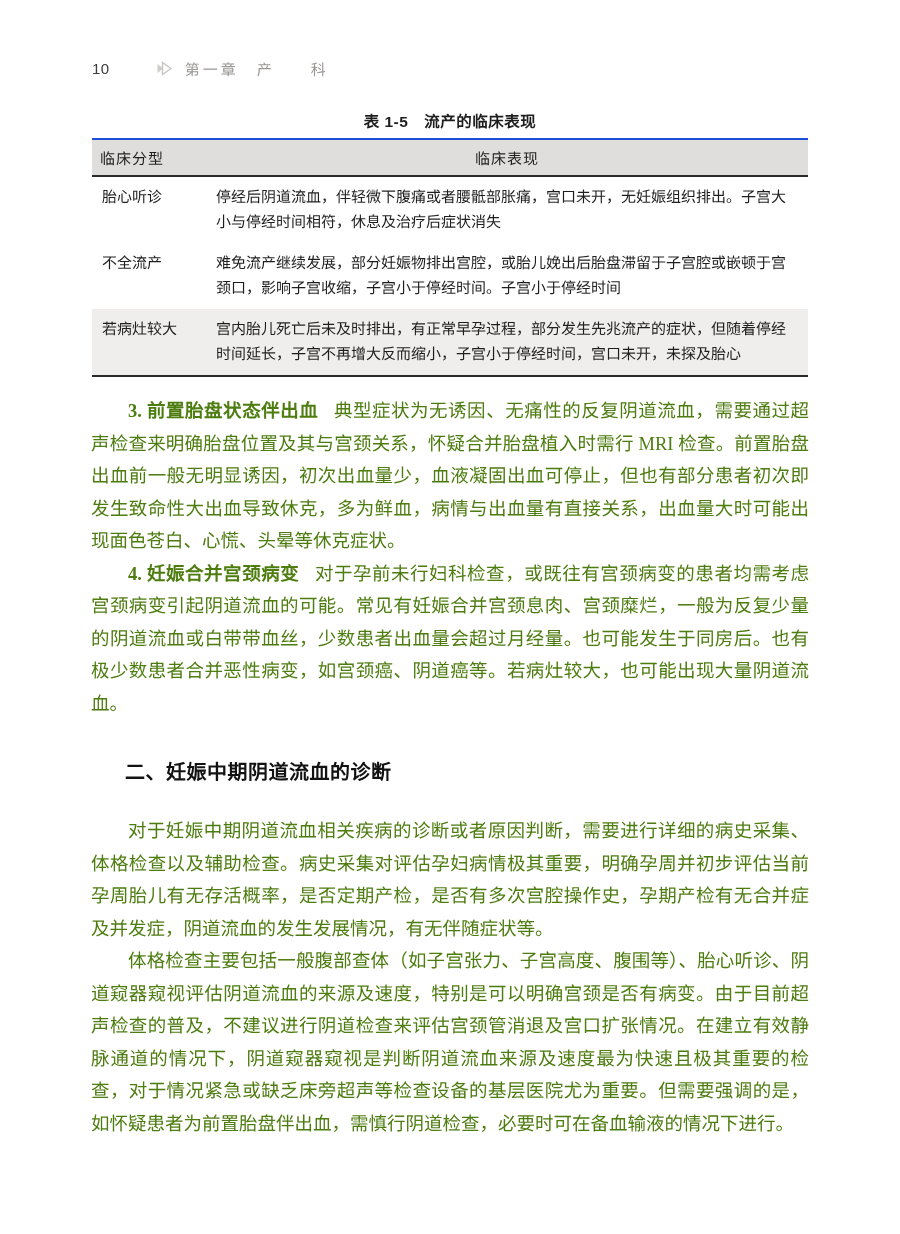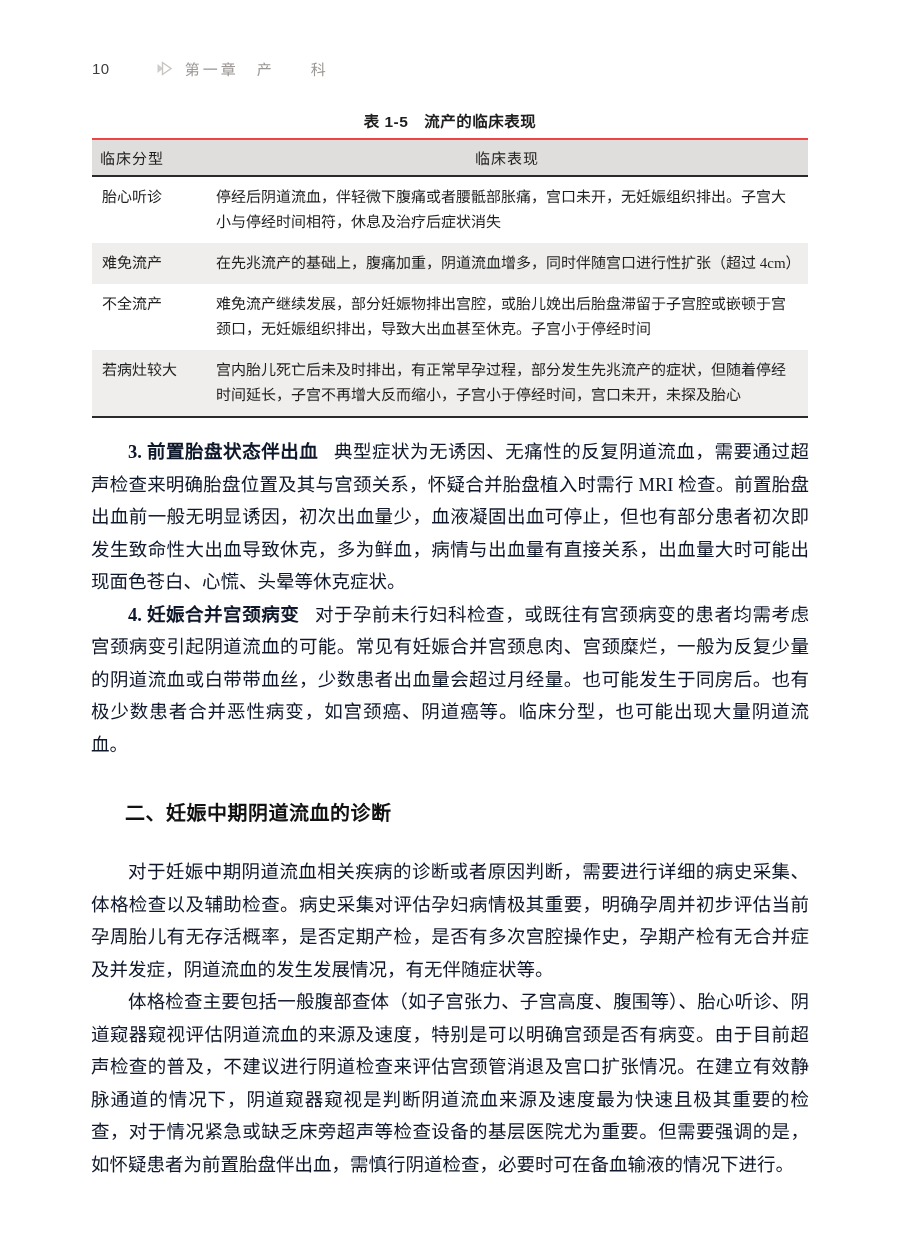--- a/index.html
+++ b/index.html
@@ -18,21 +18,21 @@
   .chapter-icon{margin-left:46px;margin-right:10px;display:inline-flex;align-items:center;}
   .chapter-label{color:#9a9795;letter-spacing:3px;}
 
   .table-caption{
     width:716px;margin:30px 0 0 92px;text-align:center;
     font-family:"Liberation Sans","DejaVu Sans",sans-serif;
     font-weight:bold;font-size:15.5px;color:#1e1e1e;letter-spacing:0.5px;
   }
   table.clinical{
     width:716px;margin:7px 0 0 92px;border-collapse:collapse;
-    border-top:2px solid #ef4444;border-bottom:2px solid #2a2a2a;
+    border-top:2px solid #1d4ed8;border-bottom:2px solid #2a2a2a;
     font-size:15px;
   }
   table.clinical thead tr{
     background:#e0dedd;border-bottom:2px solid #2a2a2a;
   }
   table.clinical th{
     font-family:"Liberation Sans","DejaVu Sans",sans-serif;
     font-weight:normal;font-size:15px;color:#1e1e1e;
     padding:7px 8px;letter-spacing:1px;
   }
@@ -41,21 +41,21 @@
   table.clinical td{
     padding:8px 8px 8px 10px;line-height:25px;vertical-align:top;
     color:#1e1e1e;
   }
   td.cell-type{white-space:nowrap;padding-left:11px;}
   tr.alt{background:#f0eeed;}
 
   .content{
     width:718px;margin:18px 0 0 91px;
     font-size:18.5px;line-height:32.5px;text-align:justify;
-    color:#0f172a;
+    color:#4d7c0f;
   }
   .content p{margin:0;text-indent:2em;}
   .lead{font-weight:bold;margin-right:0.85em;}
   .section-heading{
     font-family:Liberation Mono, monospace;
     font-weight:bold;font-size:20px;color:#121212;
     margin:36px 0 30px 125px;letter-spacing:0.5px;
   }
 </style>
 </head>
@@ -79,38 +79,34 @@
     <tr>
       <th class="col-type">临床分型</th>
       <th class="col-desc">临床表现</th>
     </tr>
   </thead>
   <tbody>
     <tr>
       <td class="cell-type">胎心听诊</td>
       <td>停经后阴道流血，伴轻微下腹痛或者腰骶部胀痛，宫口未开，无妊娠组织排出。子宫大小与停经时间相符，休息及治疗后症状消失</td>
     </tr>
-    <tr class="alt">
-      <td class="cell-type">难免流产</td>
-      <td>在先兆流产的基础上，腹痛加重，阴道流血增多，同时伴随宫口进行性扩张（超过 4cm）</td>
-    </tr>
     <tr>
       <td class="cell-type">不全流产</td>
-      <td>难免流产继续发展，部分妊娠物排出宫腔，或胎儿娩出后胎盘滞留于子宫腔或嵌顿于宫颈口，无妊娠组织排出，导致大出血甚至休克。子宫小于停经时间</td>
+      <td>难免流产继续发展，部分妊娠物排出宫腔，或胎儿娩出后胎盘滞留于子宫腔或嵌顿于宫颈口，影响子宫收缩，子宫小于停经时间。子宫小于停经时间</td>
     </tr>
     <tr class="alt">
       <td class="cell-type">若病灶较大</td>
       <td>宫内胎儿死亡后未及时排出，有正常早孕过程，部分发生先兆流产的症状，但随着停经时间延长，子宫不再增大反而缩小，子宫小于停经时间，宫口未开，未探及胎心</td>
     </tr>
   </tbody>
 </table>
 
 <div class="content">
   <p><span class="lead">3. 前置胎盘状态伴出血</span><span>典型症状为无诱因、无痛性的反复阴道流血，需要通过超声检查来明确胎盘位置及其与宫颈关系，怀疑合并胎盘植入时需行 MRI 检查。前置胎盘出血前一般无明显诱因，初次出血量少，血液凝固出血可停止，但也有部分患者初次即发生致命性大出血导致休克，多为鲜血，病情与出血量有直接关系，出血量大时可能出现面色苍白、心慌、头晕等休克症状。</span></p>
-  <p><span class="lead">4. 妊娠合并宫颈病变</span><span>对于孕前未行妇科检查，或既往有宫颈病变的患者均需考虑宫颈病变引起阴道流血的可能。常见有妊娠合并宫颈息肉、宫颈糜烂，一般为反复少量的阴道流血或白带带血丝，少数患者出血量会超过月经量。也可能发生于同房后。也有极少数患者合并恶性病变，如宫颈癌、阴道癌等。临床分型，也可能出现大量阴道流血。</span></p>
+  <p><span class="lead">4. 妊娠合并宫颈病变</span><span>对于孕前未行妇科检查，或既往有宫颈病变的患者均需考虑宫颈病变引起阴道流血的可能。常见有妊娠合并宫颈息肉、宫颈糜烂，一般为反复少量的阴道流血或白带带血丝，少数患者出血量会超过月经量。也可能发生于同房后。也有极少数患者合并恶性病变，如宫颈癌、阴道癌等。若病灶较大，也可能出现大量阴道流血。</span></p>
 </div>
 
 <h2 class="section-heading">二、妊娠中期阴道流血的诊断</h2>
 
 <div class="content" style="margin-top:0;">
   <p>对于妊娠中期阴道流血相关疾病的诊断或者原因判断，需要进行详细的病史采集、体格检查以及辅助检查。病史采集对评估孕妇病情极其重要，明确孕周并初步评估当前孕周胎儿有无存活概率，是否定期产检，是否有多次宫腔操作史，孕期产检有无合并症及并发症，阴道流血的发生发展情况，有无伴随症状等。</p>
   <p>体格检查主要包括一般腹部查体（如子宫张力、子宫高度、腹围等）、胎心听诊、阴道窥器窥视评估阴道流血的来源及速度，特别是可以明确宫颈是否有病变。由于目前超声检查的普及，不建议进行阴道检查来评估宫颈管消退及宫口扩张情况。在建立有效静脉通道的情况下，阴道窥器窥视是判断阴道流血来源及速度最为快速且极其重要的检查，对于情况紧急或缺乏床旁超声等检查设备的基层医院尤为重要。但需要强调的是，如怀疑患者为前置胎盘伴出血，需慎行阴道检查，必要时可在备血输液的情况下进行。</p>
 
 </div>
 

